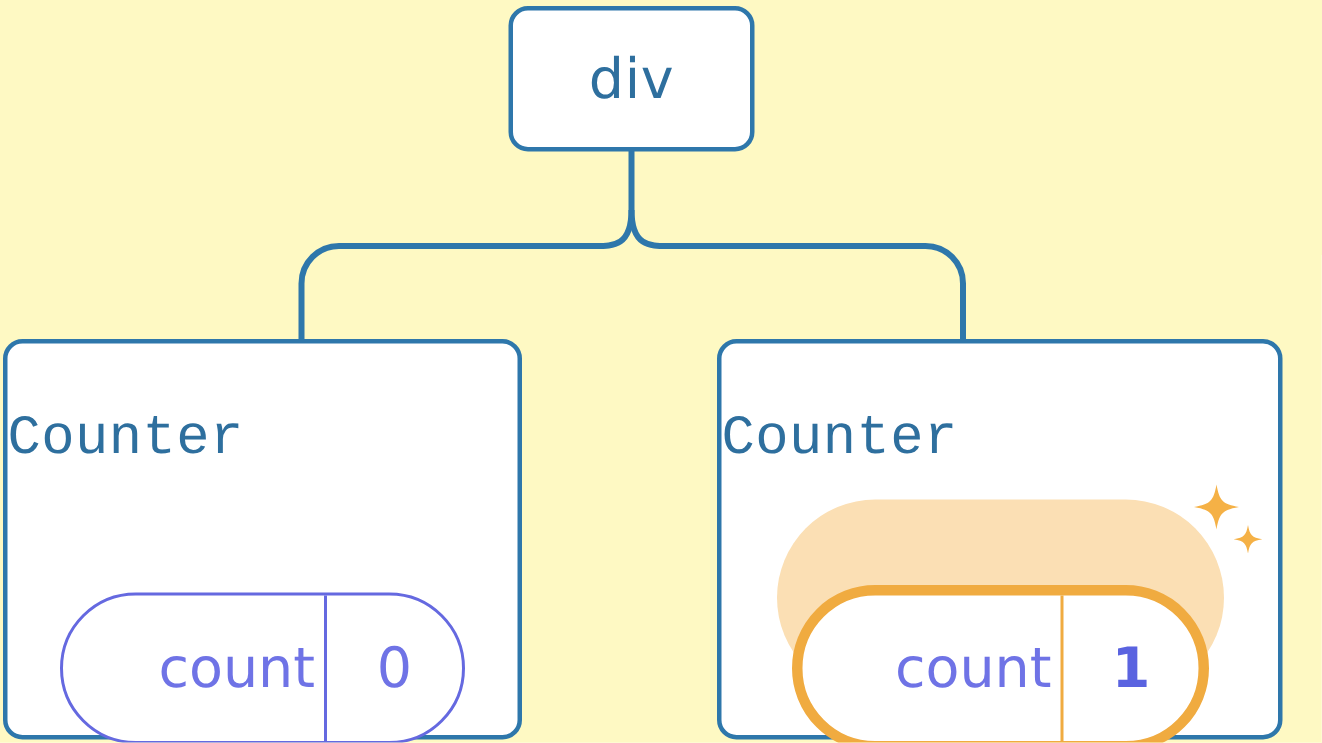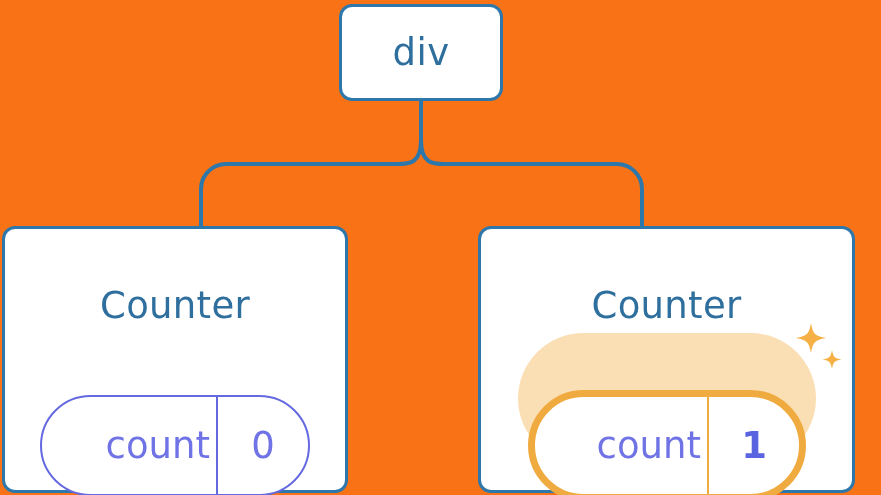--- a/index.html
+++ b/index.html
@@ -9,21 +9,21 @@
   body {
     width: 881px;
     height: 495px;
     overflow: hidden;
     font-family: "DejaVu Sans", "Liberation Sans", sans-serif;
   }
   #stage {
     position: relative;
     width: 881px;
     height: 495px;
-    background: #f97316;
+    background: #fef9c3;
     overflow: hidden;
   }
 
   
   #connectors {
     position: absolute;
     left: 0;
     top: 0;
     width: 881px;
     height: 495px;
@@ -66,27 +66,27 @@
     left: 478px;
     top: 226px;
     width: 377px;
     height: 267px;
   }
 
   .node-title {
     position: absolute;
     left: 0;
     right: 0;
-    top: 58px;
-    text-align: center;
+    top: 46px;
     color: #2e6f9e;
     font-size: 37px;
     font-weight: 400;
     letter-spacing: 0.3px;
     line-height: 1;
+    font-family: Liberation Mono, monospace;
   }
 
   
   .pill {
     position: absolute;
     display: flex;
     align-items: stretch;
     box-sizing: border-box;
     border-radius: 999px;
     background: #ffffff;

